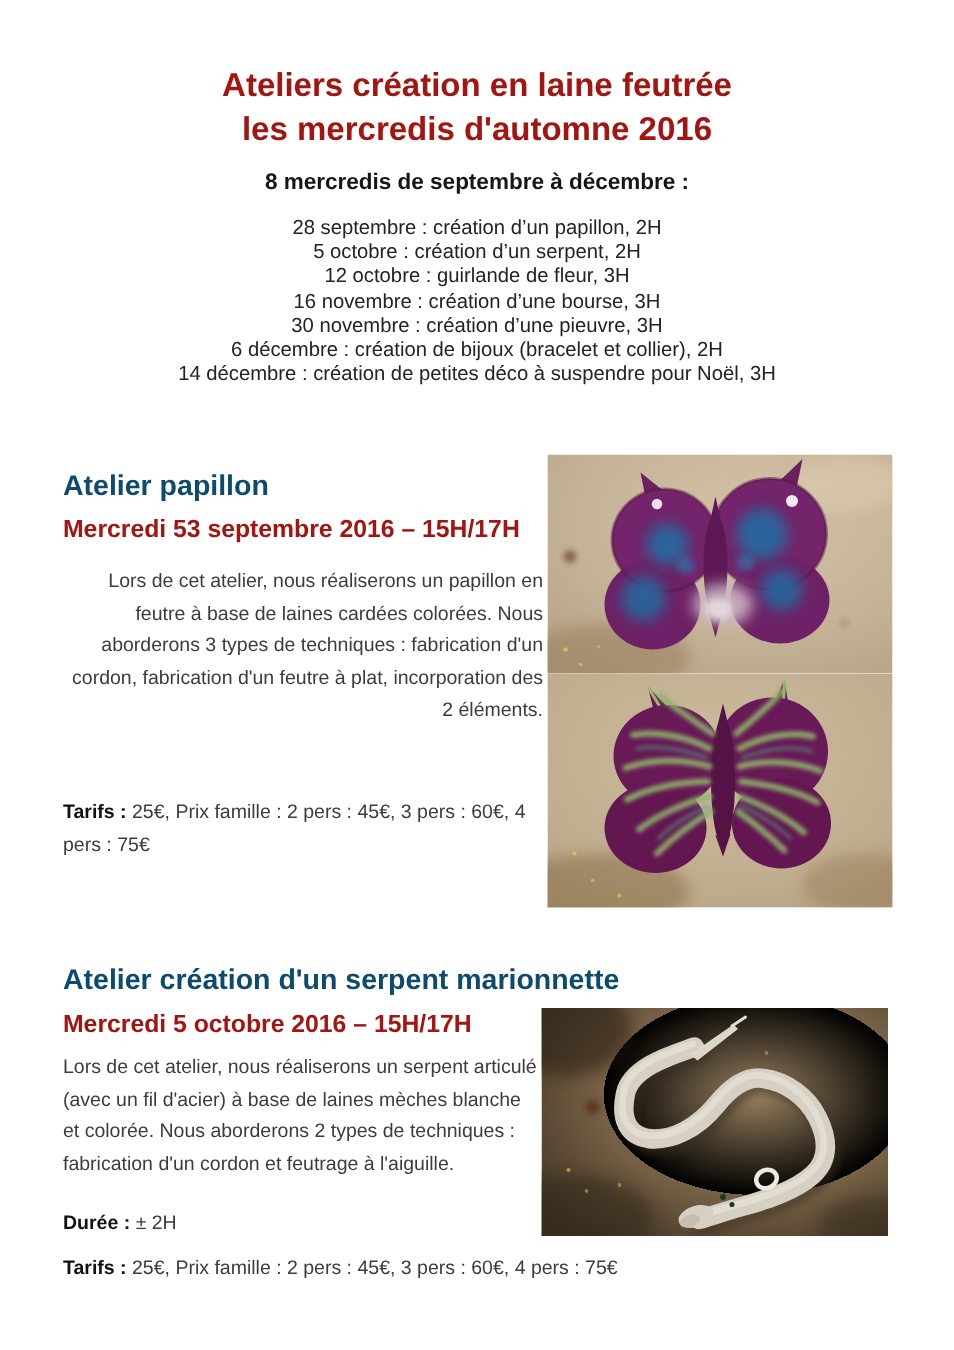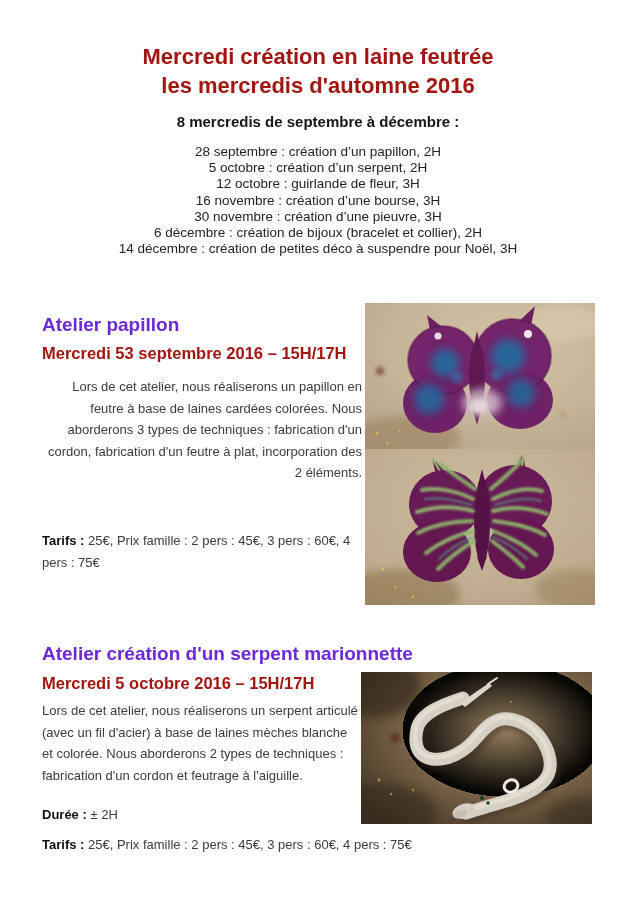--- a/index.html
+++ b/index.html
@@ -7,21 +7,21 @@
   .page { position:relative; width:636px; height:900px; background:#ffffff; overflow:hidden; }
 
   
   .header { position:absolute; top:0; left:0; width:636px; text-align:center; }
   .title { margin:42px 0 0 0; font-size:22px; line-height:29px; font-weight:bold; color:#a21511; }
   .title .tl { display:block; }
   .subtitle { margin-top:13px; font-size:15px; font-weight:bold; color:#161616; }
   .schedule { margin-top:14px; font-size:13.5px; line-height:16.2px; color:#232323; }
 
   
-  .sec-heading { position:absolute; left:42px; margin:0; font-size:19px; font-weight:bold; color:#6d28d9; white-space:nowrap; }
+  .sec-heading { position:absolute; left:42px; margin:0; font-size:19px; font-weight:bold; color:#0c4a6e; white-space:nowrap; }
   .sec-date { position:absolute; left:42px; font-size:16.5px; font-weight:bold; color:#a21511; white-space:nowrap; }
   .sec-body { position:absolute; left:42px; margin:0; font-size:13px; line-height:21.5px; color:#3c3c3c; }
   .info { position:absolute; left:42px; font-size:13px; line-height:21.5px; color:#3c3c3c; }
   .info .lbl { font-weight:bold; color:#111111; }
 
   .pos-s1h  { top:314px; }
   .pos-s1d  { top:344px; }
   .pos-s1b  { top:376px; width:320px;text-align:right; }
   .pos-s1du { top:508px; width:320px; }
   .pos-s1ta { top:530px; width:320px; }
@@ -38,21 +38,21 @@
   .photo-frame svg { display:block; }
   .serpent-pos { position:absolute; left:361px; top:672px; width:231px; height:152px; }
 </style>
 </head>
 <body>
 
 <div class="page">
 
   <div class="header">
     <h1 class="title">
-      <span class="tl">Mercredi création en laine feutrée</span>
+      <span class="tl">Ateliers création en laine feutrée</span>
       <span class="tl">les mercredis d'automne 2016</span>
     </h1>
     <div class="subtitle">8 mercredis de septembre à décembre :</div>
     <div class="schedule">
       <div>28 septembre : création d’un papillon, 2H</div>
       <div>5 octobre : création d’un serpent, 2H</div>
       <div>12 octobre : guirlande de fleur, 3H</div>
       <div>16 novembre : création d’une bourse, 3H</div>
       <div>30 novembre : création d’une pieuvre, 3H</div>
       <div>6 décembre : création de bijoux (bracelet et collier), 2H</div>

